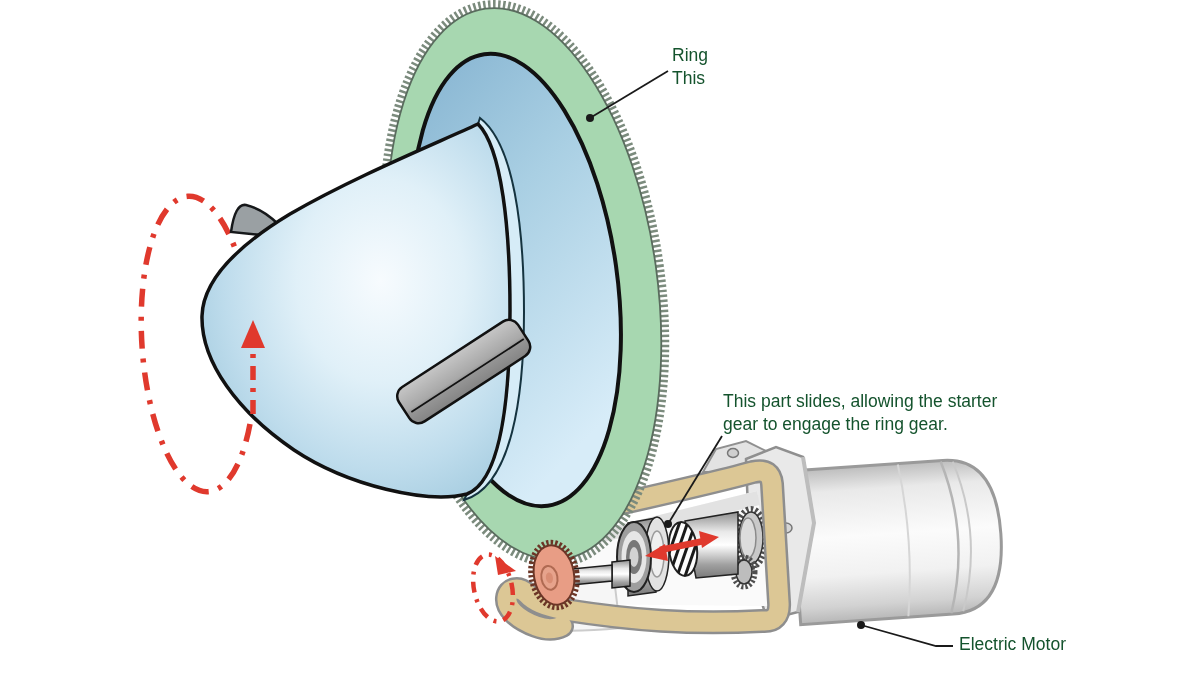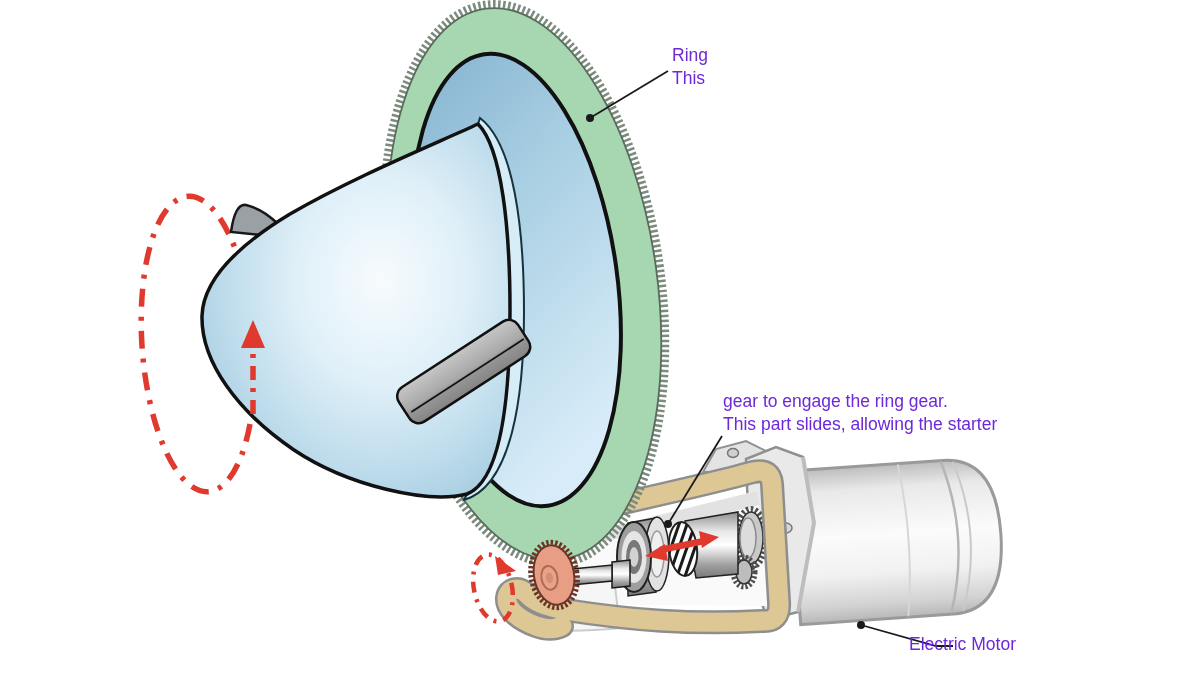--- a/index.html
+++ b/index.html
@@ -1,19 +1,19 @@
 <!DOCTYPE html>
 <html><head>
 <meta charset="utf-8">
 <style>
   html,body{margin:0;padding:0;background:#fff;}
   .canvas{position:relative;width:1200px;height:675px;background:#ffffff;overflow:hidden;
           font-family:"Liberation Sans","DejaVu Sans",sans-serif;}
   .canvas svg{position:absolute;left:0;top:0;}
-  .lbl{position:absolute;color:#6d28d9;font-size:17.5px;line-height:22.5px;letter-spacing:0px;white-space:nowrap;}
+  .lbl{position:absolute;color:#14532d;font-size:17.5px;line-height:22.5px;letter-spacing:0px;white-space:nowrap;}
 </style>
 </head>
 <body>
 
 <div class="canvas">
 <svg width="1200" height="675" viewBox="0 0 1200 675">
   <defs>
     <linearGradient id="motorGrad" x1="0" y1="0" x2="0" y2="1">
       <stop offset="0" stop-color="#bdbdbd"></stop>
           <stop offset="0.15" stop-color="#e9e9e9"></stop>
@@ -176,20 +176,20 @@
     <circle cx="861" cy="625" r="4" stroke="none"></circle>
   </g>
 </svg>
 
   <div class="lbl" style="left:672px;top:44px;">
     <div>Ring</div>
     <div>This</div>
   </div>
 
   <div class="lbl" style="left:723px;top:390px;">
+    <div>This part slides, allowing the starter</div>
     <div>gear to engage the ring gear.</div>
-    <div>This part slides, allowing the starter</div>
   </div>
 
-  <div class="lbl" style="left:909px;top:633px;">
+  <div class="lbl" style="left:959px;top:633px;">
     <span>Electric Motor</span>
   </div>
 </div>
 
 </body></html>

